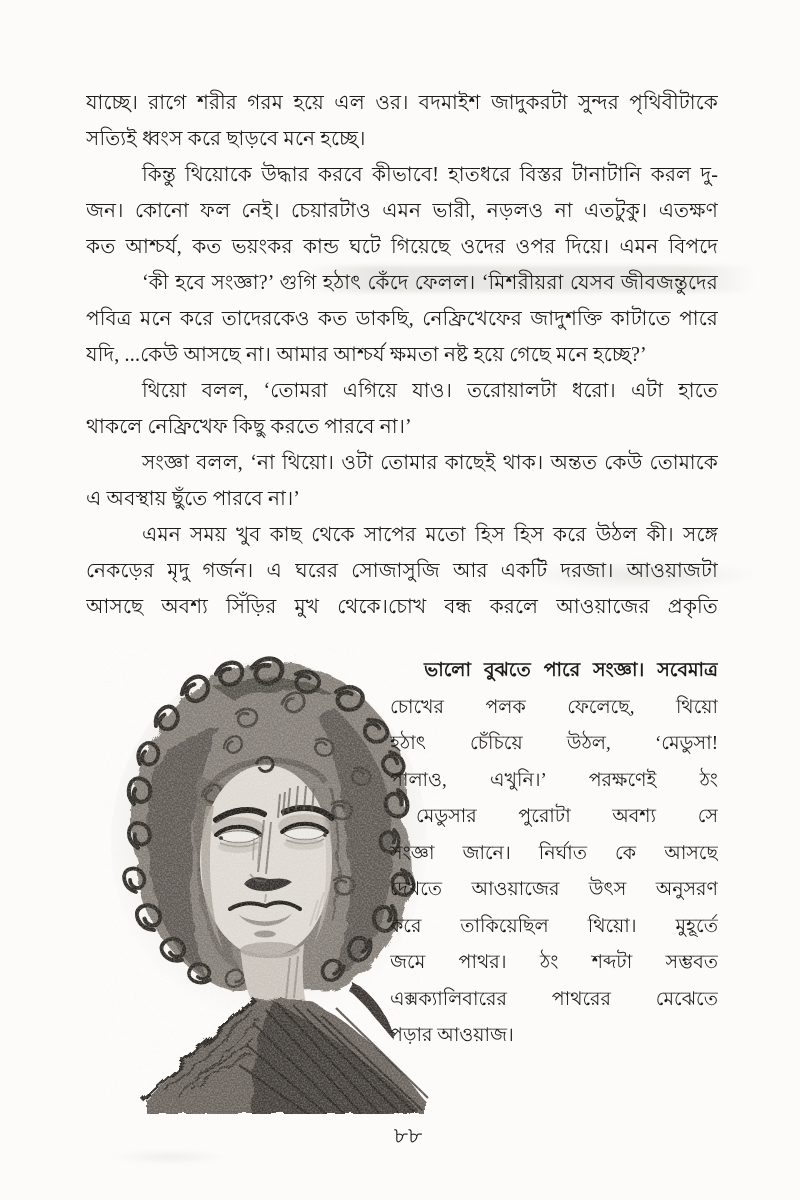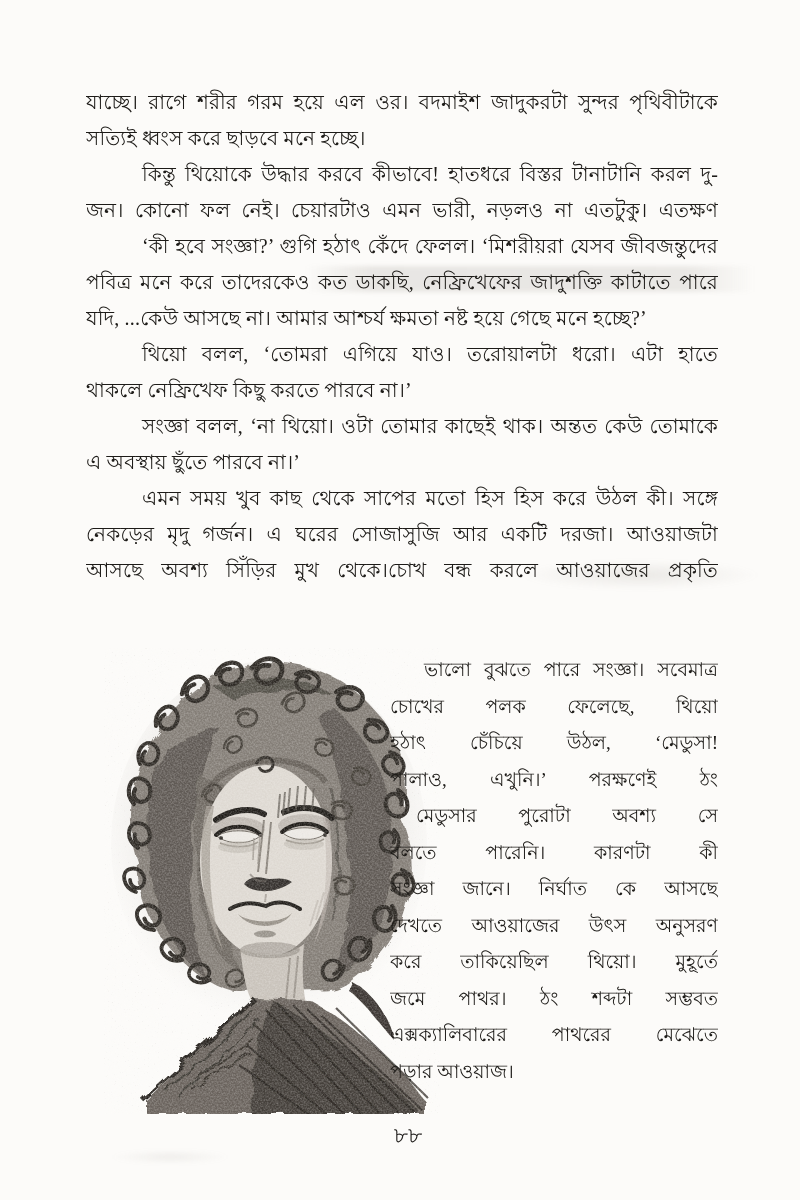--- a/index.html
+++ b/index.html
@@ -23,21 +23,21 @@
   .main{position:absolute;left:86px;top:84px;width:632px;}
   .ln{height:36px;line-height:36px;font-size:20px;overflow:hidden;
       letter-spacing:.2px;}
   .j{text-align:justify;text-align-last:justify;}
   .ind{text-indent:56px;}
 
   
   .col{position:absolute;left:390px;top:652px;width:328px;}
   .cl{height:36.5px;line-height:36.5px;font-size:19px;overflow:hidden;}
   .cl.j{text-align:justify;text-align-last:justify;}
-  .cl.cfirst{padding-left:34px;width:294px;}
+  .cl.cfirst{padding-left:34px;width:294px;font-weight:bold;}
   .cl.cind{padding-left:26px;width:302px;}
   .cl.cend2{padding-left:24px;}
 
   .pagenum{position:absolute;left:0;top:1118px;width:816px;text-align:center;
     font-size:22px;color:#242220;}
 
   .illus{position:absolute;left:104px;top:648px;width:336px;height:466px;}
 </style>
 </head>
 <body>
@@ -46,20 +46,21 @@
 
   <div class="smudge s1"></div>
   <div class="smudge s2"></div>
   <div class="smudge s3"></div>
 
   <div class="main">
     <div class="ln j">যাচ্ছে। রাগে শরীর গরম হয়ে এল ওর। বদমাইশ জাদুকরটা সুন্দর পৃথিবীটাকে</div>
     <div class="ln">সত্যিই ধ্বংস করে ছাড়বে মনে হচ্ছে।</div>
     <div class="ln j ind">কিন্তু থিয়োকে উদ্ধার করবে কীভাবে! হাতধরে বিস্তর টানাটানি করল দু-</div>
     <div class="ln j">জন। কোনো ফল নেই। চেয়ারটাও এমন ভারী, নড়লও না এতটুকু। এতক্ষণ</div>
+    <div class="ln j">কত আশ্চর্য, কত ভয়ংকর কান্ড ঘটে গিয়েছে ওদের ওপর দিয়ে। এমন বিপদে</div>
     <div class="ln j ind">‘কী হবে সংজ্ঞা?’ গুগি হঠাৎ কেঁদে ফেলল। ‘মিশরীয়রা যেসব জীবজন্তুদের</div>
     <div class="ln j">পবিত্র মনে করে তাদেরকেও কত ডাকছি, নেফ্রিখেফের জাদুশক্তি কাটাতে পারে</div>
     <div class="ln">যদি, ...কেউ আসছে না। আমার আশ্চর্য ক্ষমতা নষ্ট হয়ে গেছে মনে হচ্ছে?’</div>
     <div class="ln j ind">থিয়ো বলল, ‘তোমরা এগিয়ে যাও। তরোয়ালটা ধরো। এটা হাতে</div>
     <div class="ln">থাকলে নেফ্রিখেফ কিছু করতে পারবে না।’</div>
     <div class="ln j ind">সংজ্ঞা বলল, ‘না থিয়ো। ওটা তোমার কাছেই থাক। অন্তত কেউ তোমাকে</div>
     <div class="ln">এ অবস্থায় ছুঁতে পারবে না।’</div>
     <div class="ln j ind">এমন সময় খুব কাছ থেকে সাপের মতো হিস হিস করে উঠল কী। সঙ্গে</div>
     <div class="ln j">নেকড়ের মৃদু গর্জন। এ ঘরের সোজাসুজি আর একটি দরজা। আওয়াজটা</div>
     <div class="ln j">আসছে অবশ্য সিঁড়ির মুখ থেকে।চোখ বন্ধ করলে আওয়াজের প্রকৃতি</div>
@@ -223,21 +224,20 @@
     <rect x="0" y="0" width="336" height="466" filter="url(#whiteGrain)" opacity=".55"></rect>
     <rect x="0" y="0" width="336" height="466" filter="url(#darkGrain)" opacity=".35"></rect>
   </svg>
 
   <div class="col">
     <div class="cl j cfirst">ভালো বুঝতে পারে সংজ্ঞা। সবেমাত্র</div>
     <div class="cl j">চোখের পলক ফেলেছে, থিয়ো</div>
     <div class="cl j">হঠাৎ চেঁচিয়ে উঠল, ‘মেডুসা!</div>
     <div class="cl j">পালাও, এখুনি।’ পরক্ষণেই ঠং</div>
     <div class="cl j cind">মেডুসার পুরোটা অবশ্য সে</div>
-    <div class="cl j">বলতে পারেনি। কারণটা কী</div>
     <div class="cl j">সংজ্ঞা জানে। নির্ঘাত কে আসছে</div>
     <div class="cl j">দেখতে আওয়াজের উৎস অনুসরণ</div>
     <div class="cl j">করে তাকিয়েছিল থিয়ো। মুহূর্তে</div>
     <div class="cl j">জমে পাথর। ঠং শব্দটা সম্ভবত</div>
     <div class="cl j">এক্সক্যালিবারের পাথরের মেঝেতে</div>
     <div class="cl">পড়ার আওয়াজ।</div>
   </div>
 
   <div class="pagenum">৮৮</div>
 

